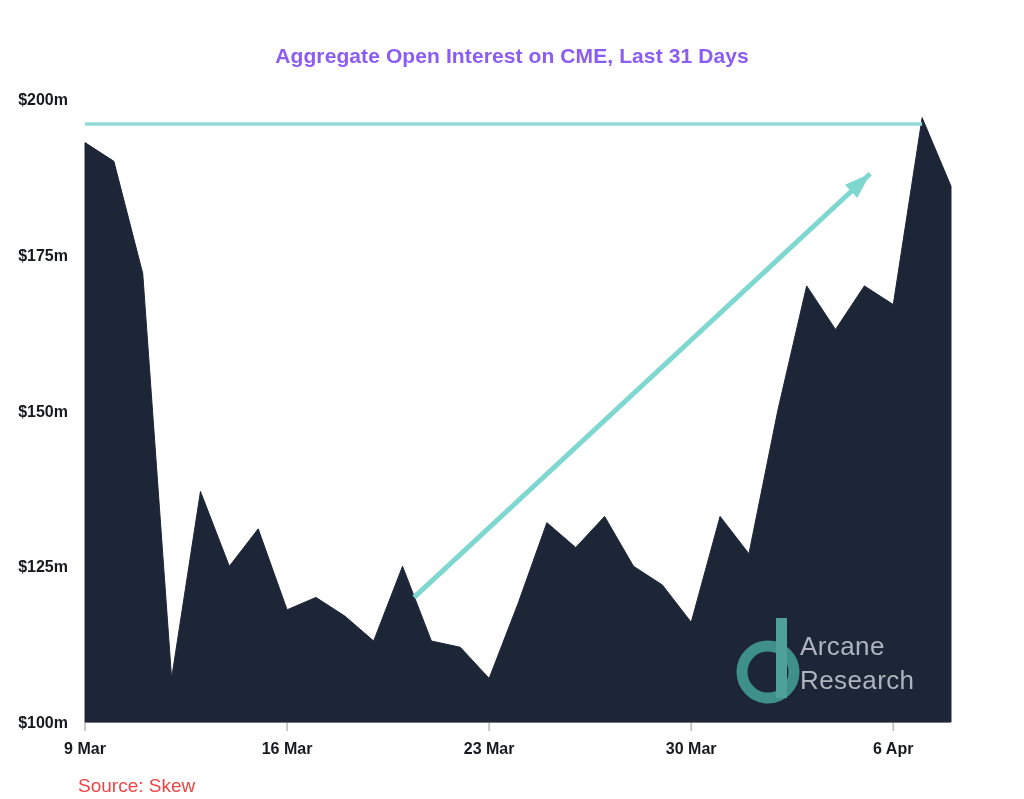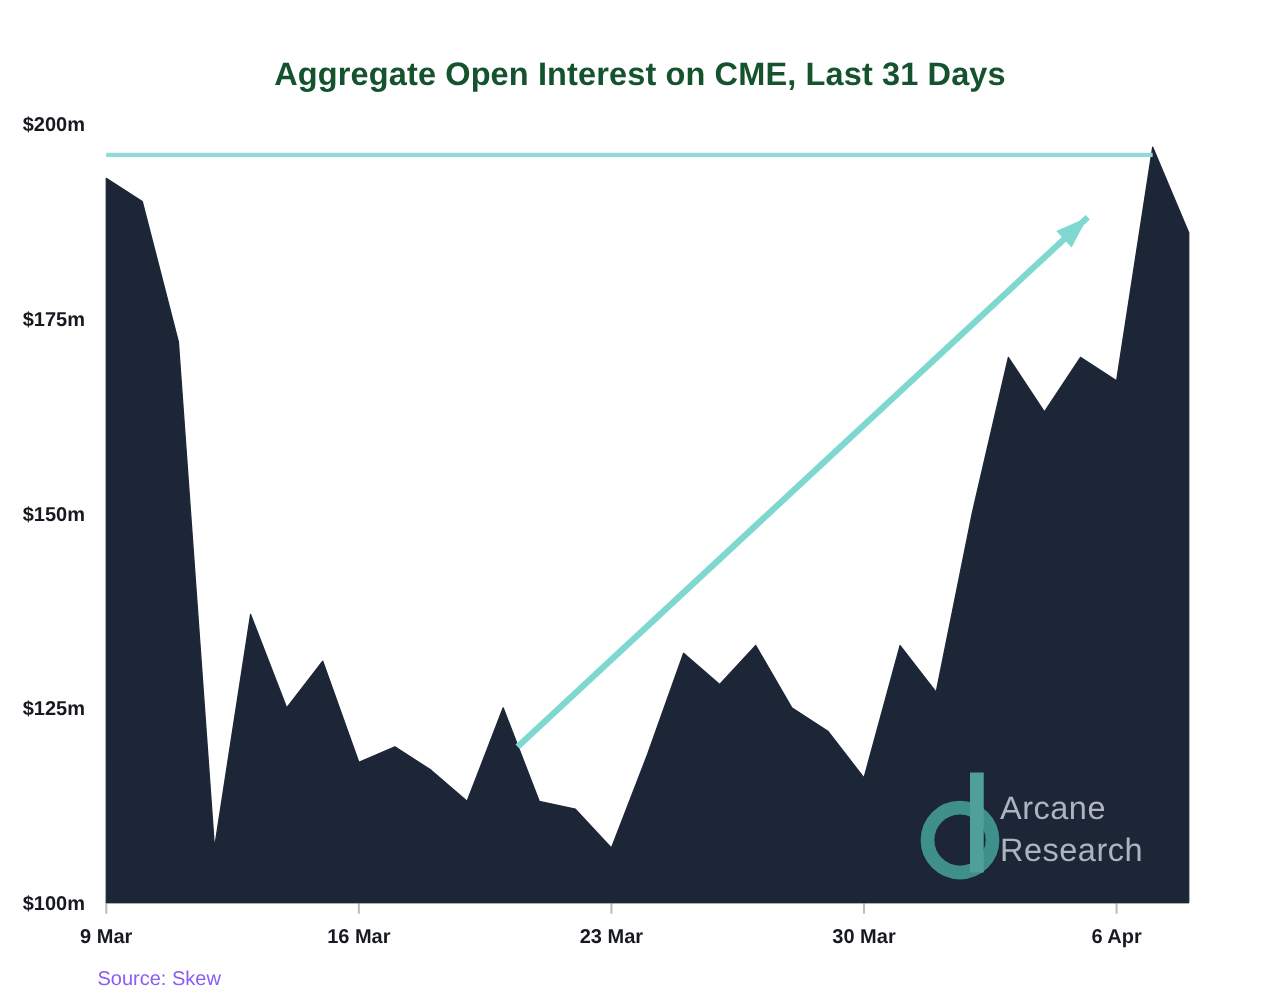--- a/index.html
+++ b/index.html
@@ -19,31 +19,31 @@
     position: relative;
     width: 1024px;
     height: 799px;
   }
   .chart-title {
     position: absolute;
     top: 44px;
     left: 0;
     width: 1024px;
     text-align: center;
-    font-size: 26px;
+    font-size: 21px;
     font-weight: bold;
     letter-spacing: 0.1px;
-    color: #14532d;
+    color: #8b5cf6;
   }
   .source-note {
     position: absolute;
     left: 78px;
     top: 775px;
-    font-size: 16px;
-    color: #8b5cf6;
+    font-size: 19px;
+    color: #ef4444;
   }
   svg.plot {
     position: absolute;
     left: 0;
     top: 0;
   }
   .ytick-label, .xtick-label {
     font-family: "Liberation Sans", sans-serif;
     font-size: 16px;
     font-weight: bold;

